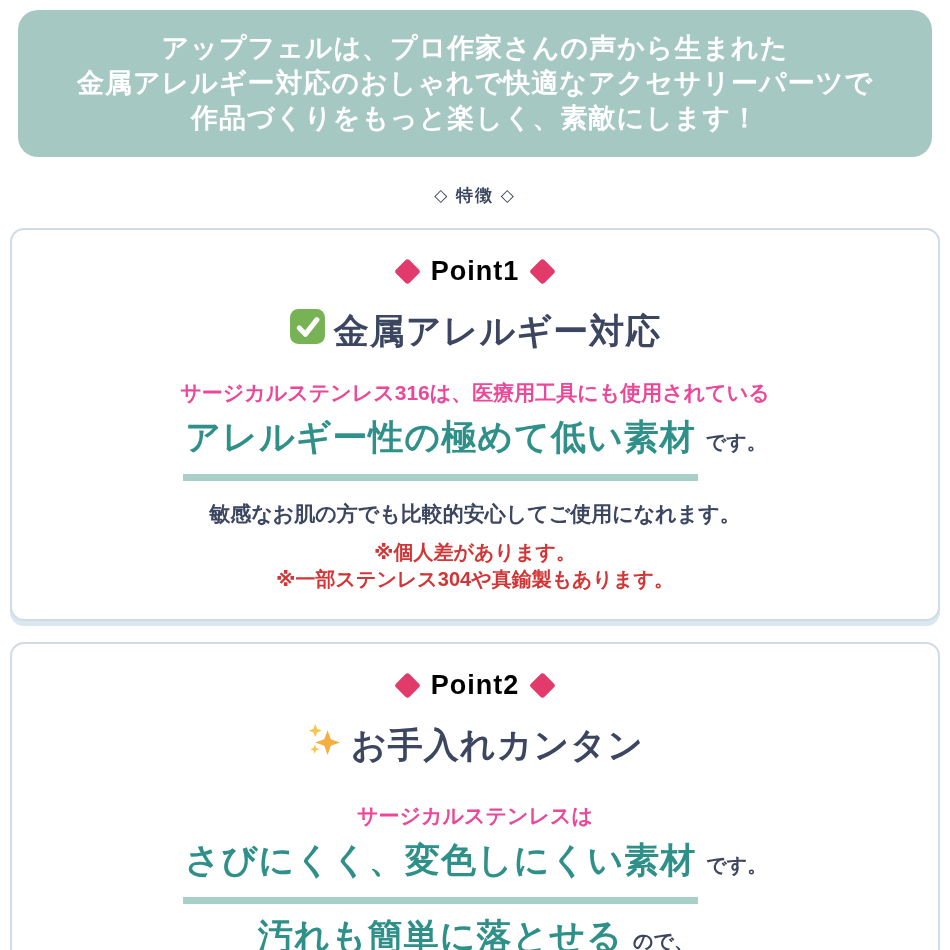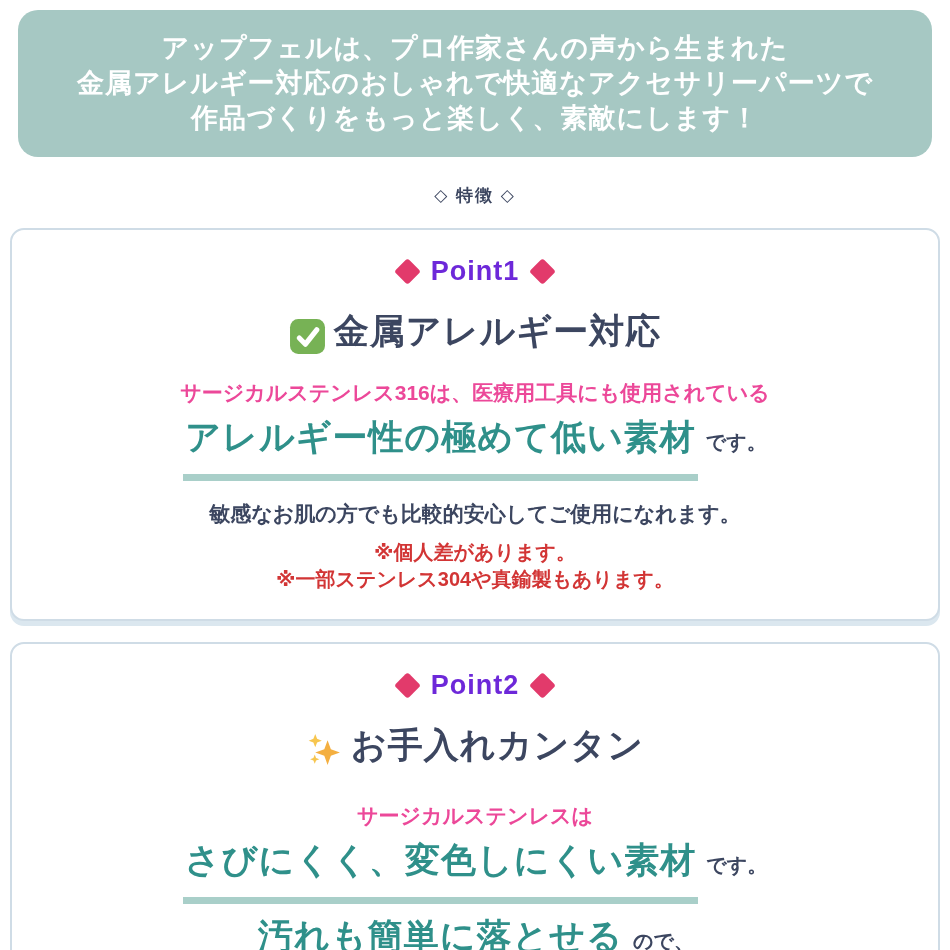--- a/index.html
+++ b/index.html
@@ -47,34 +47,34 @@
     background: #ffffff;
     border: 2px solid #cfdce6;
     border-radius: 14px;
     box-shadow: 0 5px 0 #dbe7ef;
     padding: 26px 20px 26px;
     text-align: center;
   }
   .point-label {
     display: flex; justify-content: center; align-items: center;
     gap: 14px;
-    color: #6d28d9;
+    color: #000000;
     font-size: 27px;
     letter-spacing: 1px;
   }
   .diamond {
     width: 19px; height: 19px;
     background: #e23a6b;
     border-radius: 3px;
     transform: rotate(45deg);
     flex: 0 0 auto;
   }
   .card-heading {
     margin-top: 21px;
-    display: flex; justify-content: center; align-items: flex-end;
+    display: flex; justify-content: center; align-items: flex-start;
     gap: 8px;
     font-size: 35px;
     letter-spacing: 1px;
     color: #3c4660;
   }
   .emoji-icon { display: inline-flex; width: 37px; height: 37px; flex: 0 0 auto; }
   .emoji-icon svg { width: 100%; height: 100%; }
   .lead-text {
     margin-top: 24px;
     font-size: 21px;

